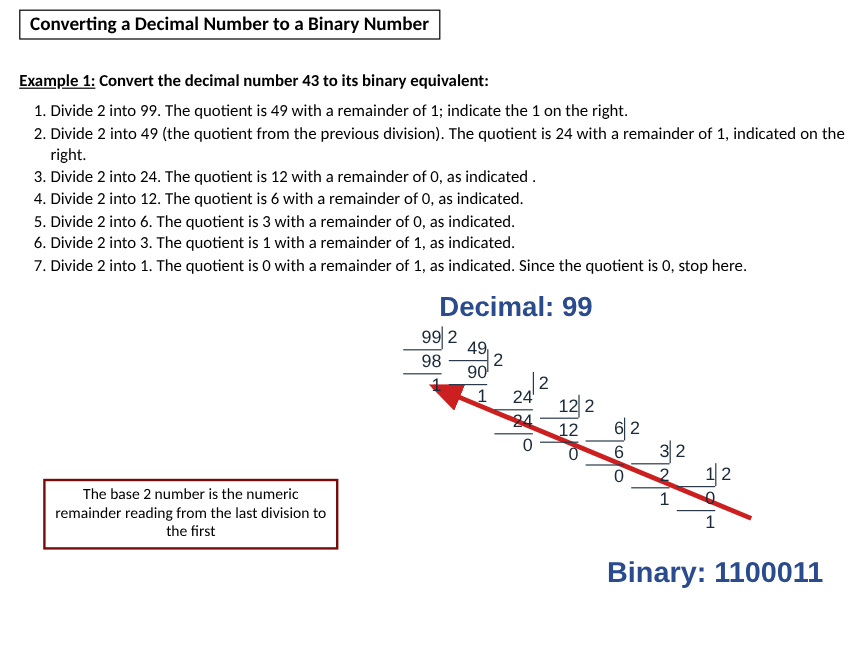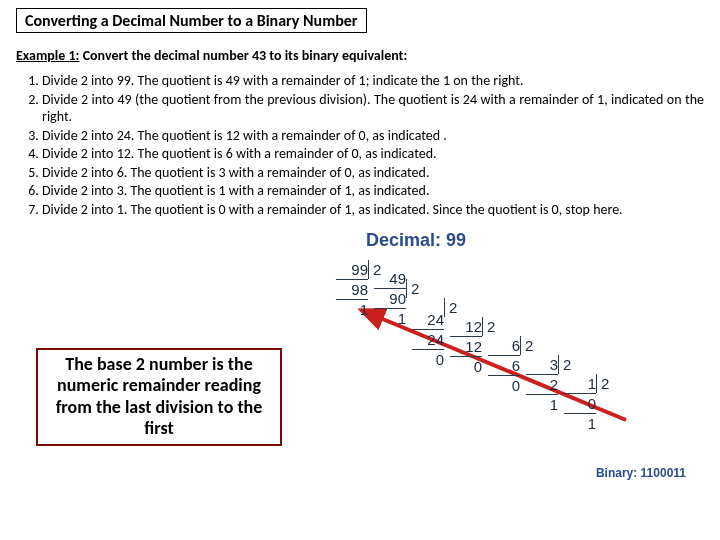--- a/index.html
+++ b/index.html
@@ -11,21 +11,21 @@
     width: 720px;
     box-sizing: border-box;
     background: #fff;
   }
   .title-box {
     border: 1.5px solid #000;
     display: inline-block;
     padding: 2px 8px;
     font-weight: bold;
     font-size: 16px;
-    margin-bottom: 10px;
+    margin-bottom: 22px;
   }
   .example {
     font-weight: bold;
     margin: 4px 0 8px 0;
     font-size: 14px;
   }
   .example .label { text-decoration: underline; }
   ol.steps {
     margin: 0 0 12px 0;
     padding-left: 26px;
@@ -37,48 +37,48 @@
     height: 250px;
   }
   .callout {
     position: absolute;
     left: 20px;
     bottom: 34px;
     width: 230px;
     border: 2px solid #7a0b0b;
     background: #fff;
     padding: 4px 6px;
-    font-weight: bold;
+    font-weight: normal;
     text-align: center;
-    font-size: 18px;
+    font-size: 13px;
     line-height: 1.2;
   }
   .diagram {
     position: absolute;
     left: 270px;
     top: 0;
     width: 420px;
     height: 250px;
   }
   .dec-label {
     position: absolute;
     top: 0;
     left: 80px;
     font-family: "Helvetica Neue", Arial, sans-serif;
     font-weight: bold;
-    font-size: 18px;
+    font-size: 23px;
     color: #2a4b8d;
   }
   .bin-label {
     position: absolute;
     bottom: 0;
     right: 20px;
     font-family: "Helvetica Neue", Arial, sans-serif;
     font-weight: bold;
-    font-size: 12px;
+    font-size: 24px;
     color: #2a4b8d;
   }
   .stair {
     position: absolute;
     left: 50px;
     top: 30px;
     font-family: "Helvetica Neue", Arial, sans-serif;
     font-size: 15px;
     color: #1a2a3a;
   }

